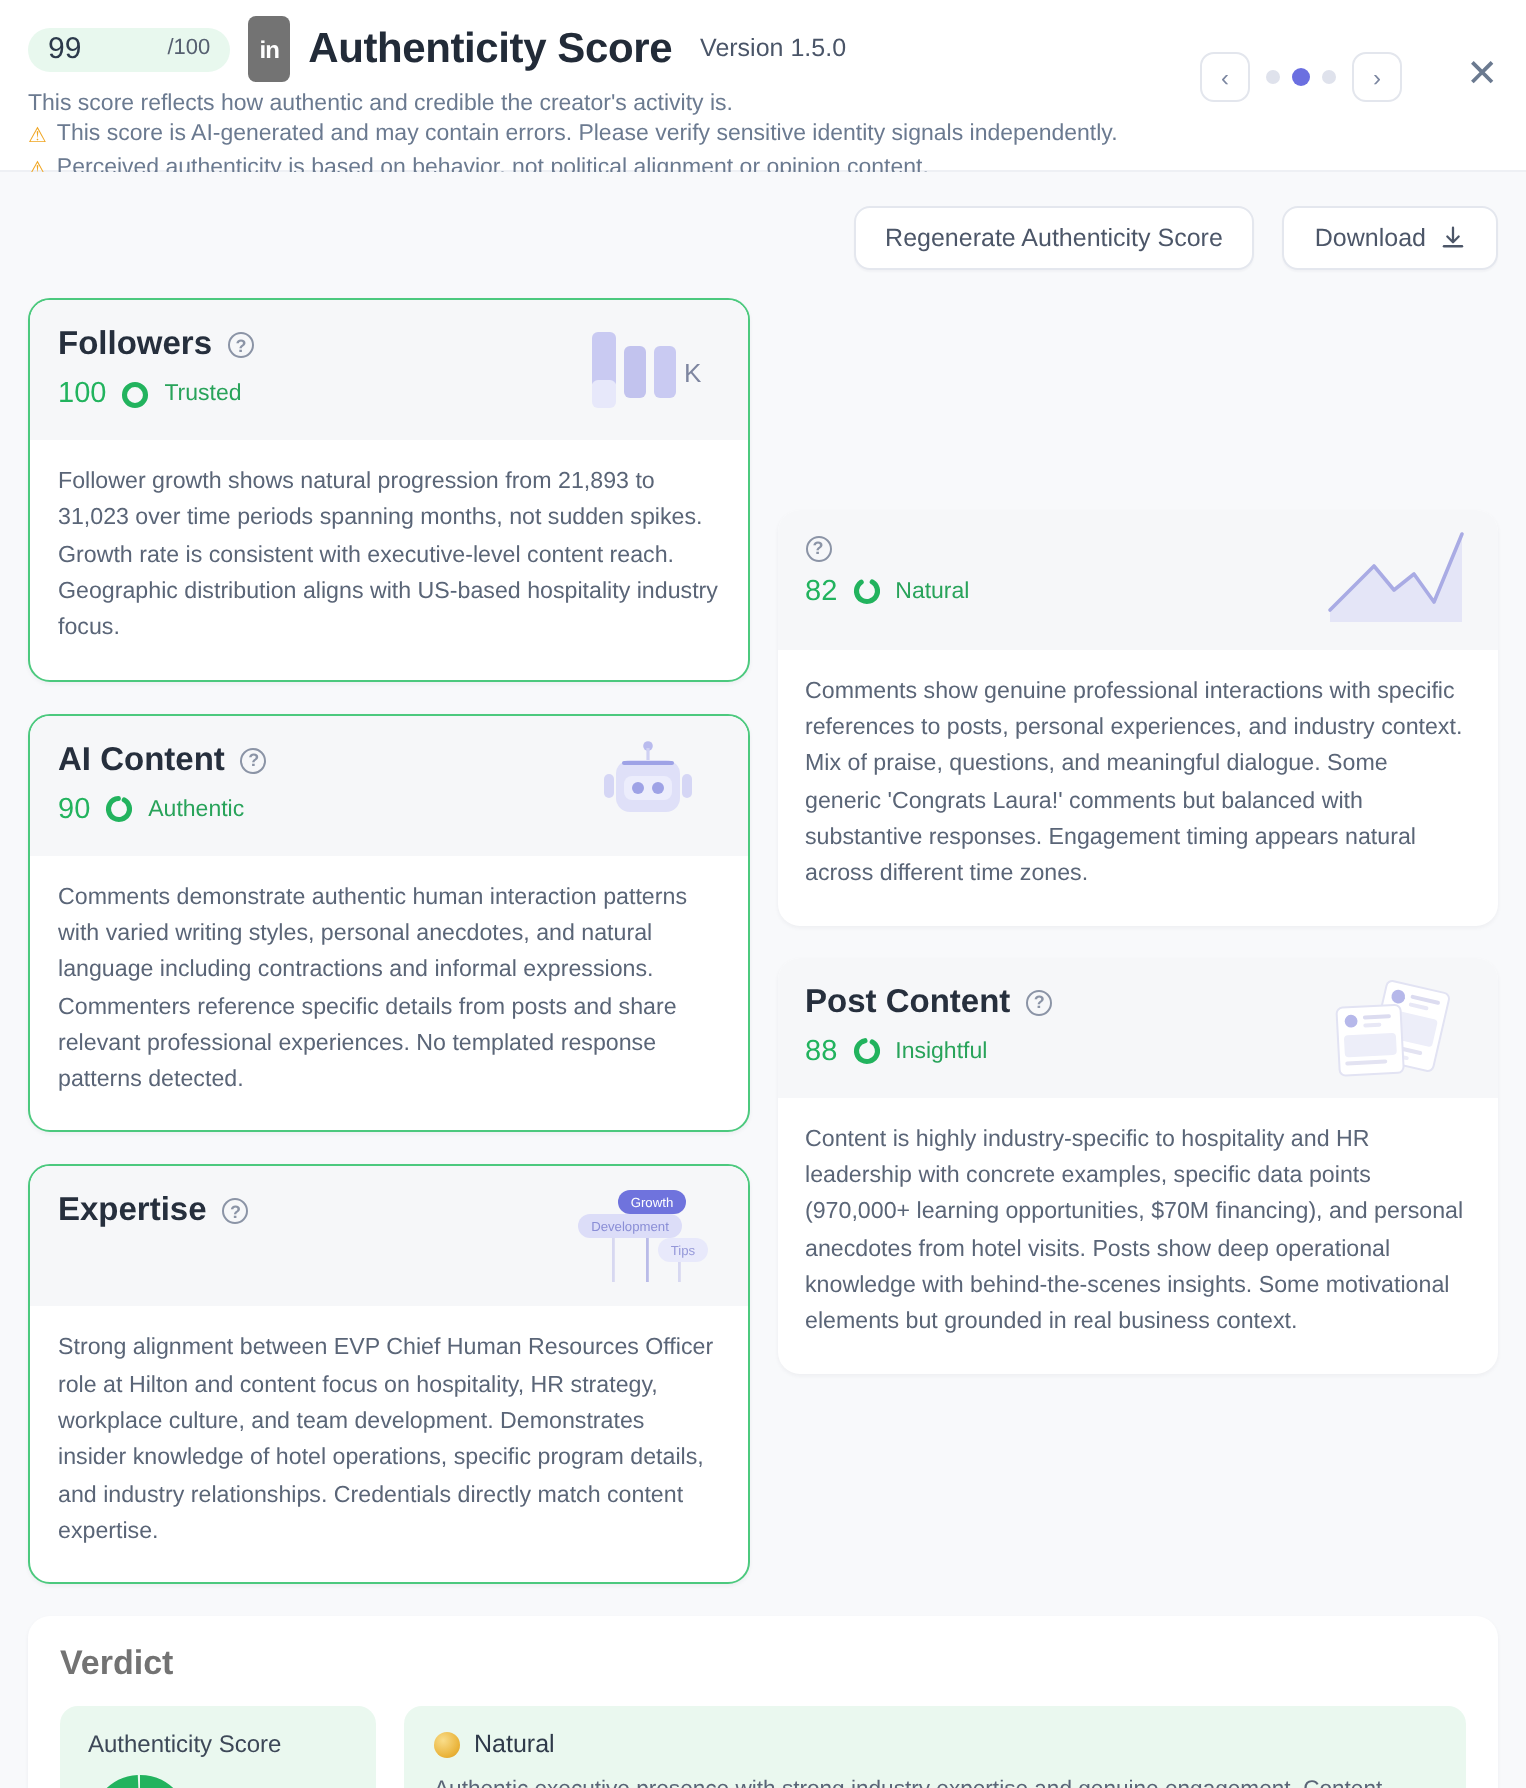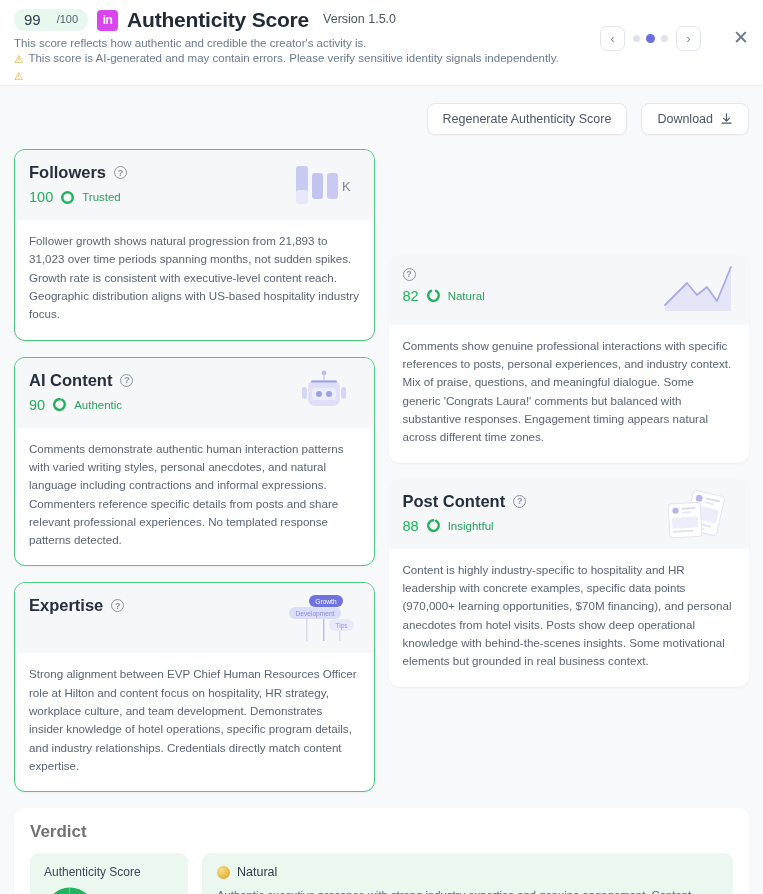--- a/index.html
+++ b/index.html
@@ -22,25 +22,25 @@
   .title-row { display: flex; align-items: center; gap: 9px; }
   .score-pill {
     background: #e8f8ee;
     color: #2f3c4e;
     border-radius: 14px;
     padding: 3px 10px 4px 10px;
     display: flex; align-items: center; gap: 16px;
     line-height: 1;
   }
   .score-pill .big { font-size: 15px; font-weight: 500; color: #2c3a4b; }
-  .score-pill .small { font-size: 11px; font-weight: 400; color: #566070; }
+  .score-pill .small { font-size: 11px; font-weight: 400; color: #566070; margin-left: 27px; }
 
   .li-icon {
-    width: 21px; height: 21px; border-radius: 4px;
-    background: #d946ef; color: #fff;
+    width: 21px; height: 33px; border-radius: 4px;
+    background: #737373; color: #fff;
     display: flex; align-items: center; justify-content: center;
     font-size: 12px; font-weight: 700; font-family: "Liberation Sans", sans-serif;
     letter-spacing: -0.5px;
   }
   .page-title { font-size: 21px; font-weight: 700; color: #222b38; letter-spacing: -0.2px; }
   .version { font-size: 12.5px; color: #4a5568; font-weight: 400; margin-left: 5px; position: relative; top: -1px;}
 
   .subtitle { font-size: 11.5px; color: #6b7a90; margin-top: 5px; }
   .warn-line { font-size: 11.5px; color: #6b7a90; margin-top: 3px; display: flex; align-items: flex-start; gap: 5px;}
   .warn-ico { color: #f0a623; font-size: 10.5px; line-height: 1.35; }
@@ -138,20 +138,21 @@
   </div>
 
   <div class="subtitle">This score reflects how authentic and credible the creator's activity is.</div>
 
   <div class="warn-line">
     <span class="warn-ico">⚠</span>
     <span>This score is AI-generated and may contain errors. Please verify sensitive identity signals independently.</span>
   </div>
   <div class="warn-line">
     <span class="warn-ico">⚠</span>
+    <span>Perceived authenticity is based on behavior, not political alignment or opinion content.</span>
   </div>
 
   <div class="pager">
     <div class="pg-btn">‹</div>
     <div class="dots">
       <span class="dot"></span>
       <span class="dot active"></span>
       <span class="dot"></span>
     </div>
     <div class="pg-btn">›</div>

